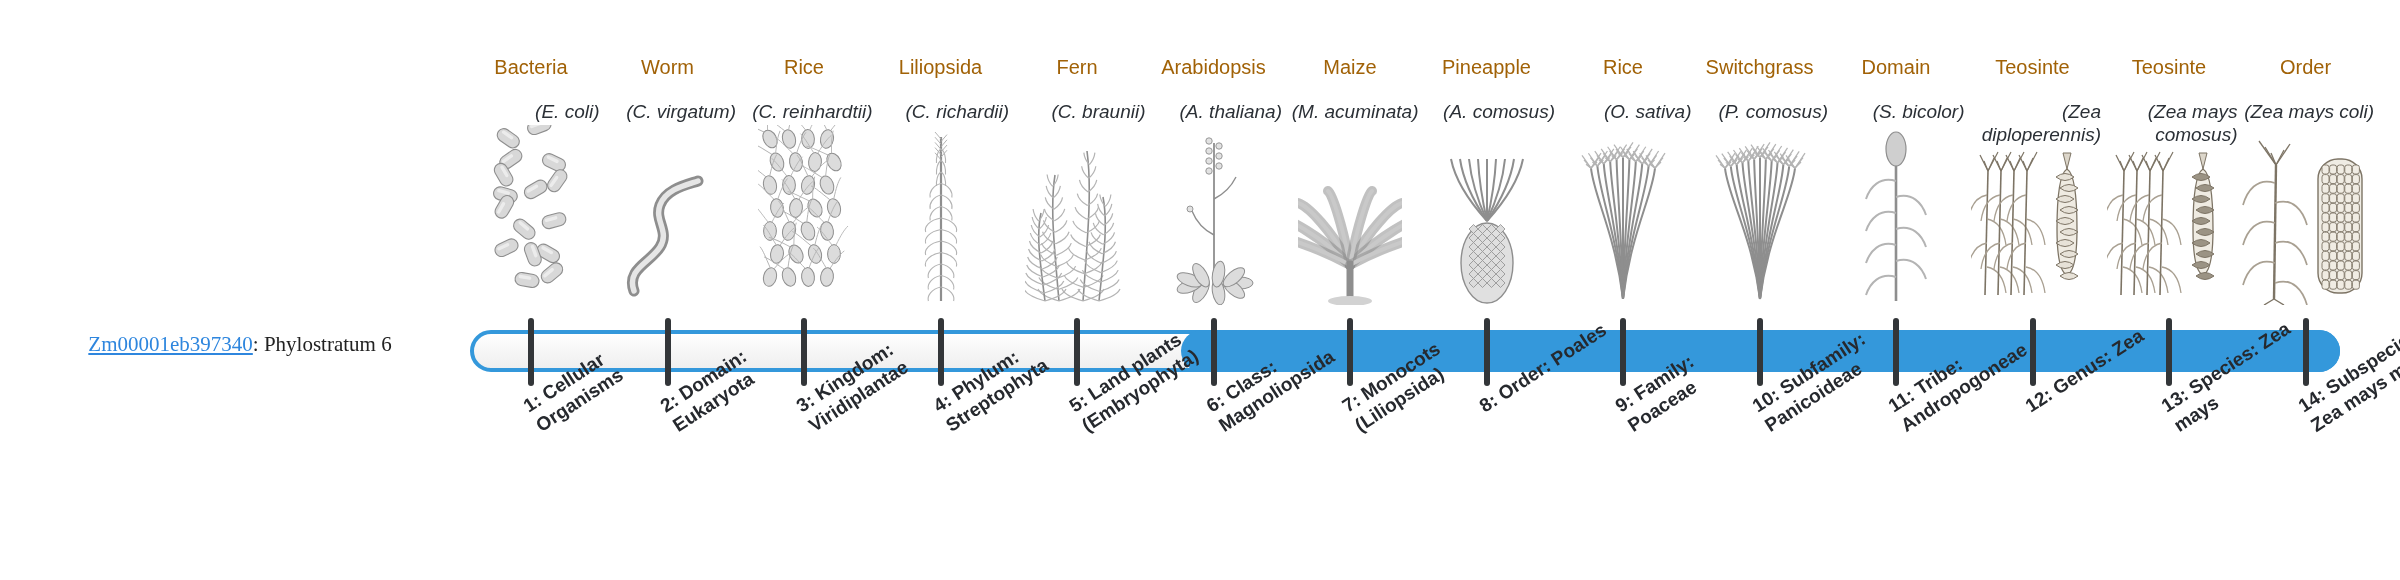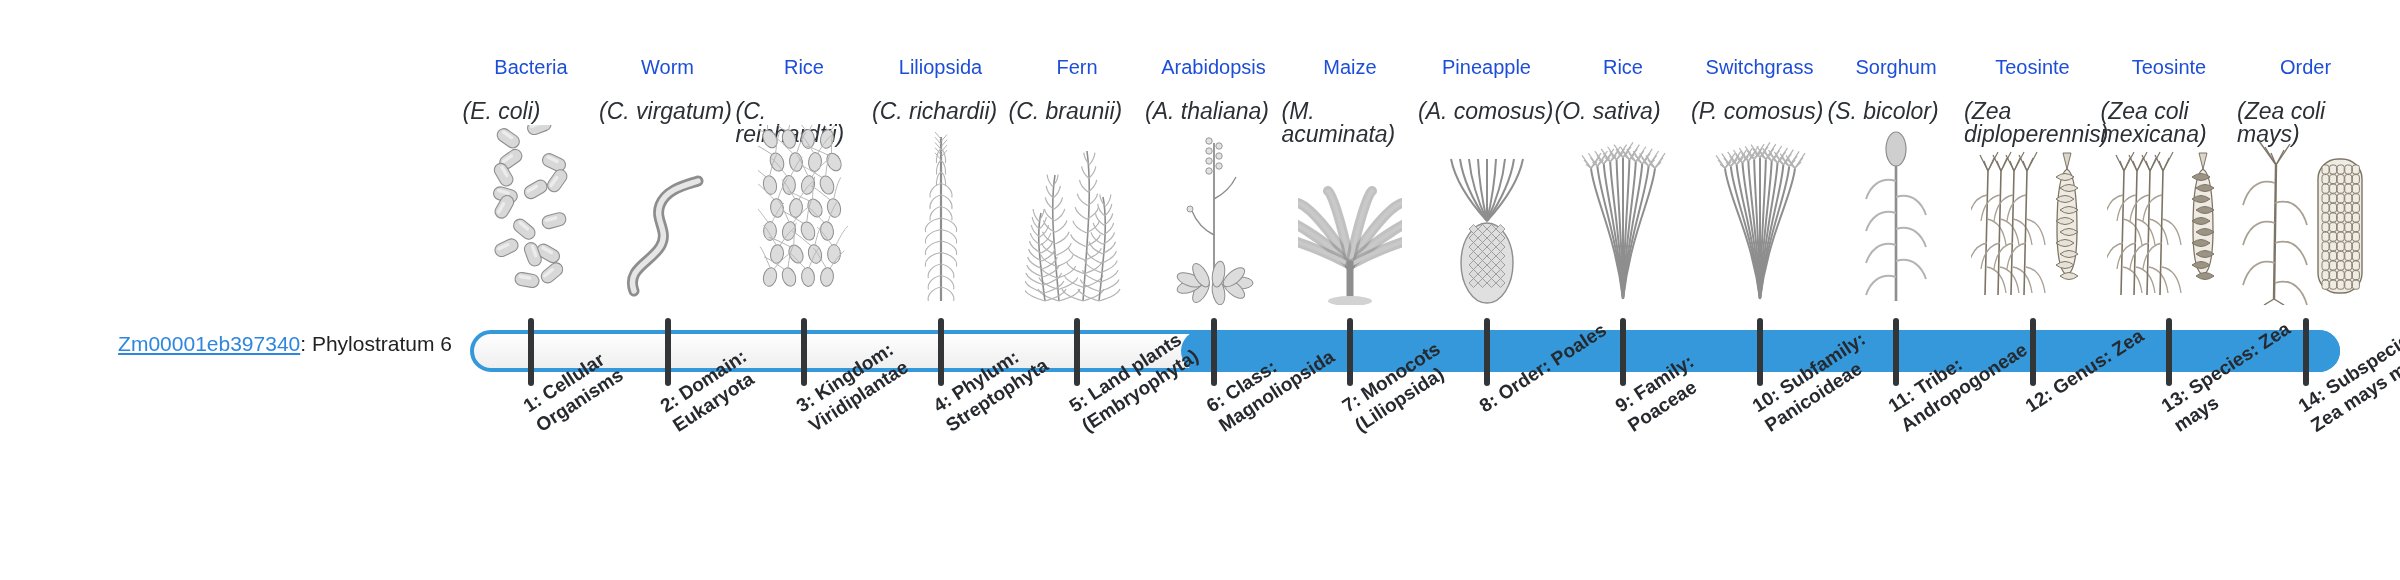--- a/index.html
+++ b/index.html
@@ -4,34 +4,34 @@
 <style>
   html,body{margin:0;padding:0;}
   body{
     width:2400px;height:580px;background:#ffffff;overflow:hidden;
     font-family:"Liberation Sans",sans-serif;color:#2b3036;
   }
   #stage{position:relative;width:2400px;height:580px;}
 
   
   .gene-label{
-    position:absolute;left:4px;top:332px;width:448px;
-    text-align:right;font-size:21px;color:#222;white-space:nowrap;
+    position:absolute;left:16px;top:332px;width:448px;
+    text-align:center;font-size:21px;color:#222;white-space:nowrap;font-family:Liberation Serif, serif;
   }
   .gene-link{color:#2e86de;text-decoration:underline;}
 
   
   .col{position:absolute;top:0;width:137px;text-align:center;}
   .common{
     position:absolute;top:55px;width:137px;left:0;text-align:center;
-    font-size:20px;line-height:24px;color:#1d4ed8;
+    font-size:20px;line-height:24px;color:#a16207;
   }
   .sci{
-    position:absolute;top:100px;width:137px;left:0;text-align:left;
-    font-size:23px;line-height:23px;font-style:italic;color:#2b3036;
+    position:absolute;top:100px;width:137px;left:0;text-align:right;
+    font-size:19px;line-height:23px;font-style:italic;color:#2b3036;
   }
 
   
   .pic{
     position:absolute;top:165px;left:0;width:137px;height:140px;
     display:flex;align-items:flex-end;justify-content:center;
   }
   .pic svg{display:block;}
 
   
@@ -775,21 +775,21 @@
               <path d="M82 43.2 l6 -6.2" stroke="#b4b4b4" stroke-width="1.2" fill="none"></path>
               <path d="M82 43.2 l-7 -8.4" stroke="#b4b4b4" stroke-width="1.2" fill="none"></path>
               <path d="M82 43.2 l8 -10.600000000000001" stroke="#b4b4b4" stroke-width="1.2" fill="none"></path>
               <path d="M82 43.2 l-9 -12.8" stroke="#b4b4b4" stroke-width="1.2" fill="none"></path>
               <path d="M82 43.2 l10 -15" stroke="#b4b4b4" stroke-width="1.2" fill="none"></path>
             </g>
           </svg>
         </div>
       </div>
       <div class="col" style="left: 1827.5px;">
-        <div class="common">Sorghum</div>
+        <div class="common">Domain</div>
         <div class="sci">(S. bicolor)</div>
         <div class="pic">
           <svg width="80" height="180" viewBox="0 0 80 180">
     <path d="M40 176 L40 34" stroke="#8e8e8e" stroke-width="2.6" fill="none"></path>
     <path d="M40 56 C24 51 14 62 10 74" fill="none" stroke="#b4b4b4" stroke-width="2"></path>
             <path d="M40 72 C56 67 66 78 70 90" fill="none" stroke="#b4b4b4" stroke-width="2"></path>
             <path d="M40 88 C24 83 14 94 10 106" fill="none" stroke="#b4b4b4" stroke-width="2"></path>
             <path d="M40 104 C56 99 66 110 70 122" fill="none" stroke="#b4b4b4" stroke-width="2"></path>
             <path d="M40 120 C24 115 14 126 10 138" fill="none" stroke="#b4b4b4" stroke-width="2"></path>
             <path d="M40 136 C56 131 66 142 70 154" fill="none" stroke="#b4b4b4" stroke-width="2"></path>
@@ -849,21 +849,21 @@
             <path d="M85 118 q9 -7 18 0 q-9 7 -18 0 z" fill="#e7e2d8" stroke="#7d7465" stroke-width="1"></path>
             <path d="M89 129 q9 -7 18 0 q-9 7 -18 0 z" fill="#e7e2d8" stroke="#7d7465" stroke-width="1"></path>
             <path d="M85 140 q9 -7 18 0 q-9 7 -18 0 z" fill="#e7e2d8" stroke="#7d7465" stroke-width="1"></path>
             <path d="M89 151 q9 -7 18 0 q-9 7 -18 0 z" fill="#e7e2d8" stroke="#7d7465" stroke-width="1"></path>
     <path d="M96 44 l-4 -16 l8 0 z" fill="#dcd6ca" stroke="#7d7465" stroke-width="1"></path>
           </svg>
         </div>
       </div>
       <div class="col" style="left: 2100.5px;">
         <div class="common">Teosinte</div>
-        <div class="sci">(Zea coli mexicana)</div>
+        <div class="sci">(Zea mays comosus)</div>
         <div class="pic">
           <svg width="124" height="180" viewBox="0 0 124 180">
             <path d="M14 170 L17 46" stroke="#7d7465" stroke-width="1.6" fill="none"></path>
       <path d="M16 70 C5 72 -1 82 -3 96" fill="none" stroke="#a9a092" stroke-width="1.3"></path>
             <path d="M16 94 C27 96 33 106 35 120" fill="none" stroke="#a9a092" stroke-width="1.3"></path>
             <path d="M16 118 C5 120 -1 130 -3 144" fill="none" stroke="#a9a092" stroke-width="1.3"></path>
             <path d="M16 142 C27 144 33 154 35 168" fill="none" stroke="#a9a092" stroke-width="1.3"></path>
       <path d="M17 46 l-4 -10" stroke="#7d7465" stroke-width="1.2" fill="none"></path>
             <path d="M17 46 l6 -13" stroke="#7d7465" stroke-width="1.2" fill="none"></path>
             <path d="M17 46 l-8 -16" stroke="#7d7465" stroke-width="1.2" fill="none"></path>
@@ -905,21 +905,21 @@
             <path d="M85 118 q9 -7 18 0 q-9 7 -18 0 z" fill="#9b9384" stroke="#7d7465" stroke-width="1"></path>
             <path d="M89 129 q9 -7 18 0 q-9 7 -18 0 z" fill="#9b9384" stroke="#7d7465" stroke-width="1"></path>
             <path d="M85 140 q9 -7 18 0 q-9 7 -18 0 z" fill="#9b9384" stroke="#7d7465" stroke-width="1"></path>
             <path d="M89 151 q9 -7 18 0 q-9 7 -18 0 z" fill="#9b9384" stroke="#7d7465" stroke-width="1"></path>
     <path d="M96 44 l-4 -16 l8 0 z" fill="#dcd6ca" stroke="#7d7465" stroke-width="1"></path>
           </svg>
         </div>
       </div>
       <div class="col" style="left: 2237px;">
         <div class="common">Order</div>
-        <div class="sci">(Zea coli mays)</div>
+        <div class="sci">(Zea mays coli)</div>
         <div class="pic">
           <svg width="136" height="180" viewBox="0 0 136 180">
     <path d="M36 174 L38 40" stroke="#7d7465" stroke-width="2.4" fill="none"></path>
     <path d="M37 58 C19 52 9 66 5 80" fill="none" stroke="#a9a092" stroke-width="1.7"></path>
             <path d="M37 78 C55 72 65 86 69 100" fill="none" stroke="#a9a092" stroke-width="1.7"></path>
             <path d="M37 98 C19 92 9 106 5 120" fill="none" stroke="#a9a092" stroke-width="1.7"></path>
             <path d="M37 118 C55 112 65 126 69 140" fill="none" stroke="#a9a092" stroke-width="1.7"></path>
             <path d="M37 138 C19 132 9 146 5 160" fill="none" stroke="#a9a092" stroke-width="1.7"></path>
             <path d="M37 158 C55 152 65 166 69 180" fill="none" stroke="#a9a092" stroke-width="1.7"></path>
     <path d="M38 40 l-5 -12" stroke="#7d7465" stroke-width="1.3" fill="none"></path>

